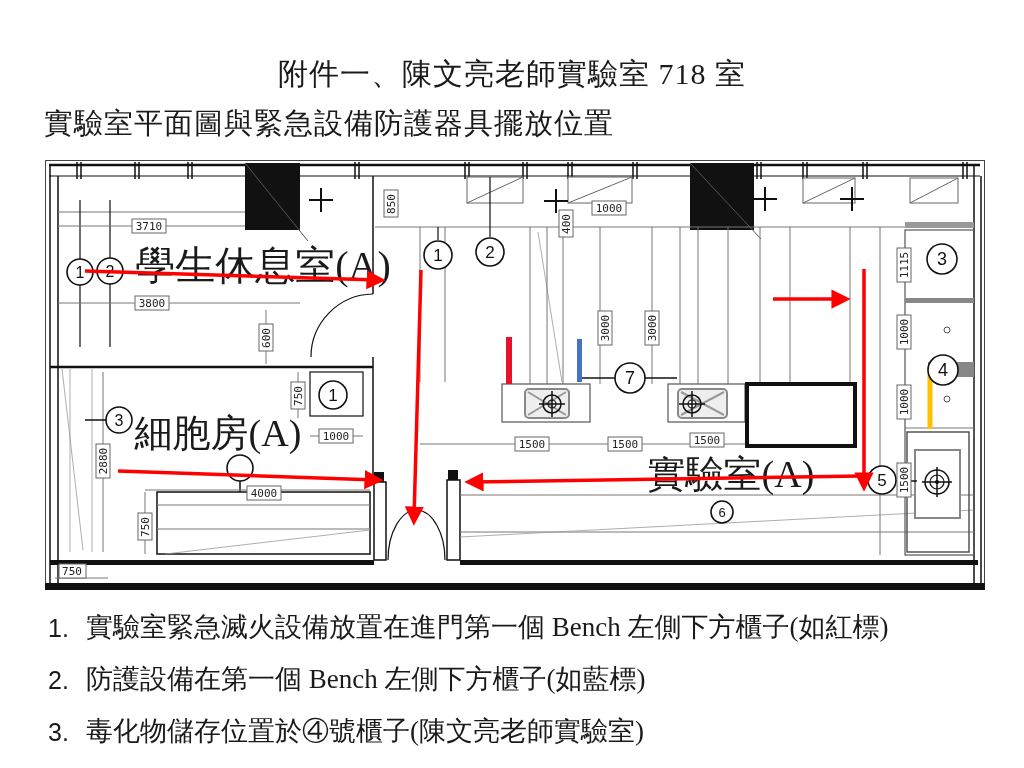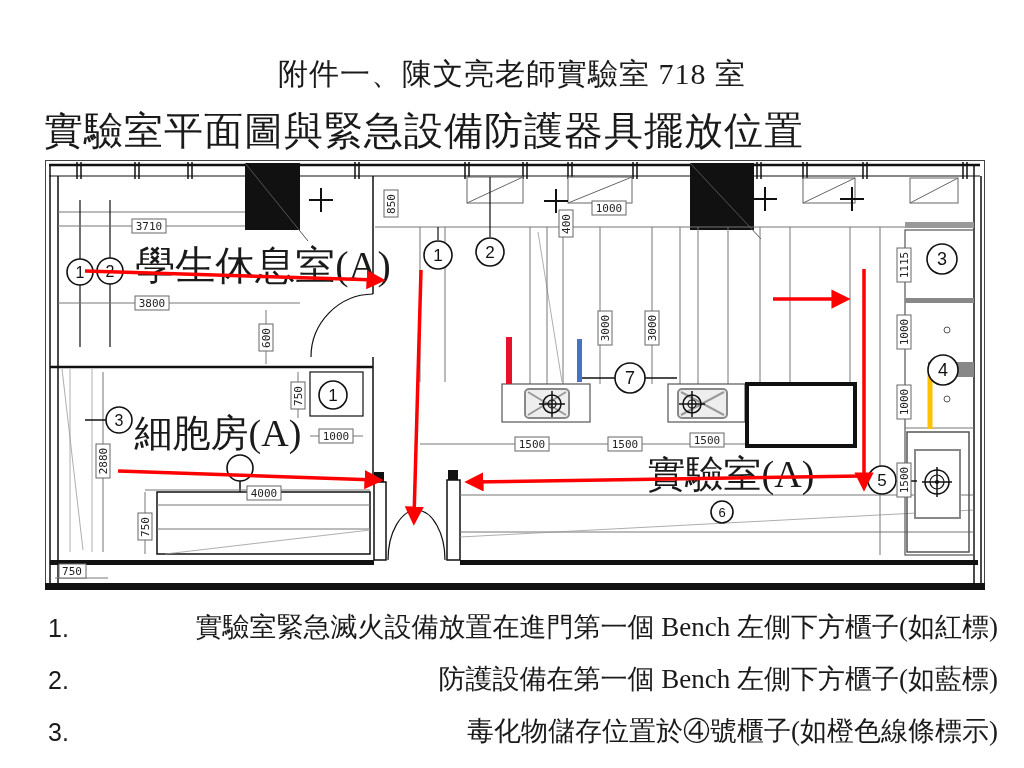--- a/index.html
+++ b/index.html
@@ -1,25 +1,25 @@
 <!DOCTYPE html>
 <html><head>
 <meta charset="utf-8">
 <style>
   html,body{margin:0;padding:0;background:#fff;}
   #page{position:relative;width:1024px;height:768px;background:#ffffff;overflow:hidden;
         font-family:"Liberation Serif",serif;color:#1a1a1a;margin-top:12px;}
   .doc-title{position:absolute;top:42px;left:0;width:1024px;text-align:center;
              font-size:30px;letter-spacing:1px;}
-  .doc-subtitle{position:absolute;top:92px;left:44px;font-size:39px;letter-spacing:1px;}
+  .doc-subtitle{position:absolute;top:92px;left:44px;font-size:29px;letter-spacing:1px;}
   #plan-wrap{position:absolute;left:45px;top:148px;width:940px;height:430px;}
   .notes{position:absolute;left:48px;top:598px;width:950px;}
   .note-item{display:flex;font-size:27px;margin-bottom:17px;line-height:1.3;}
   .note-num{width:38px;flex:0 0 38px;font-family:"Liberation Sans",sans-serif;font-size:25px;padding-top:2px;}
-  .note-text{flex:1;text-align:right;}
+  .note-text{flex:1;}
   
   .wall{stroke:#111;fill:none;}
   .thin{stroke:#777;stroke-width:1;fill:none;}
   .lite{stroke:#999;stroke-width:0.8;fill:none;}
   .dimbox{fill:#fff;stroke:#666;stroke-width:1;}
   .dimtxt{font:11px "DejaVu Sans Mono",monospace;fill:#222;text-anchor:middle;}
   .ctxt{fill:#111;text-anchor:middle;font-family:"Liberation Sans",sans-serif;}
   .circ{fill:#fff;stroke:#111;stroke-width:1.6;}
   .roomlbl{fill:#1a1a1a;text-anchor:middle;font-family:"Liberation Serif",serif;}
 </style>
@@ -322,17 +322,17 @@
     <div class="note-item">
       <span class="note-num">1.</span>
       <span class="note-text">實驗室緊急滅火設備放置在進門第一個 Bench 左側下方櫃子(如紅標)</span>
     </div>
     <div class="note-item">
       <span class="note-num">2.</span>
       <span class="note-text">防護設備在第一個 Bench 左側下方櫃子(如藍標)</span>
     </div>
     <div class="note-item">
       <span class="note-num">3.</span>
-      <span class="note-text">毒化物儲存位置於④號櫃子(如橙色線條標示)</span>
+      <span class="note-text">毒化物儲存位置於④號櫃子(陳文亮老師實驗室)</span>
     </div>
   </div>
 
 </div>
 
 </body></html>

